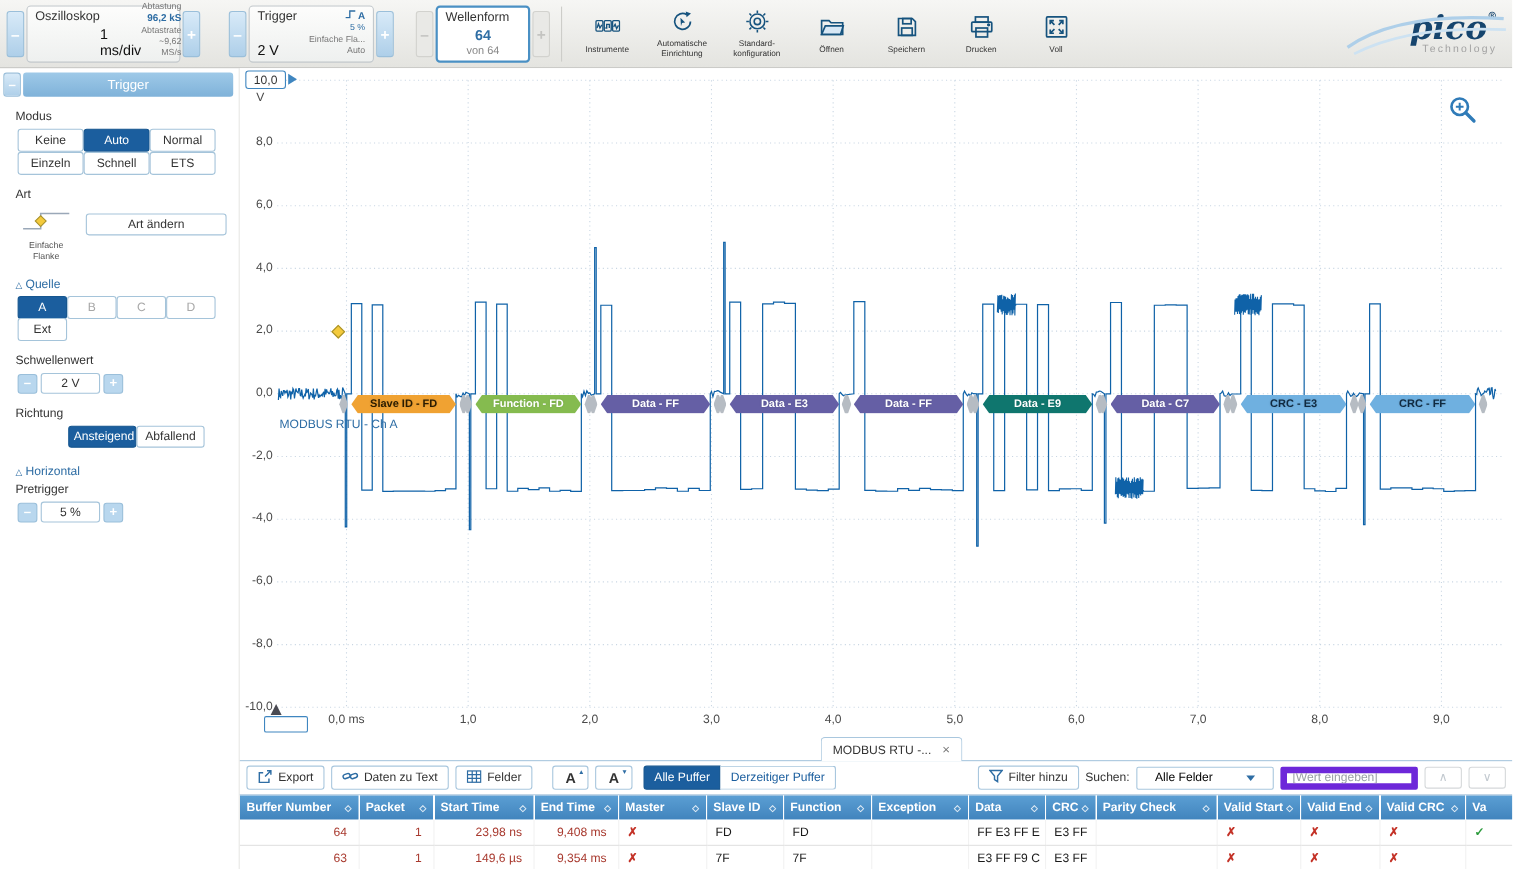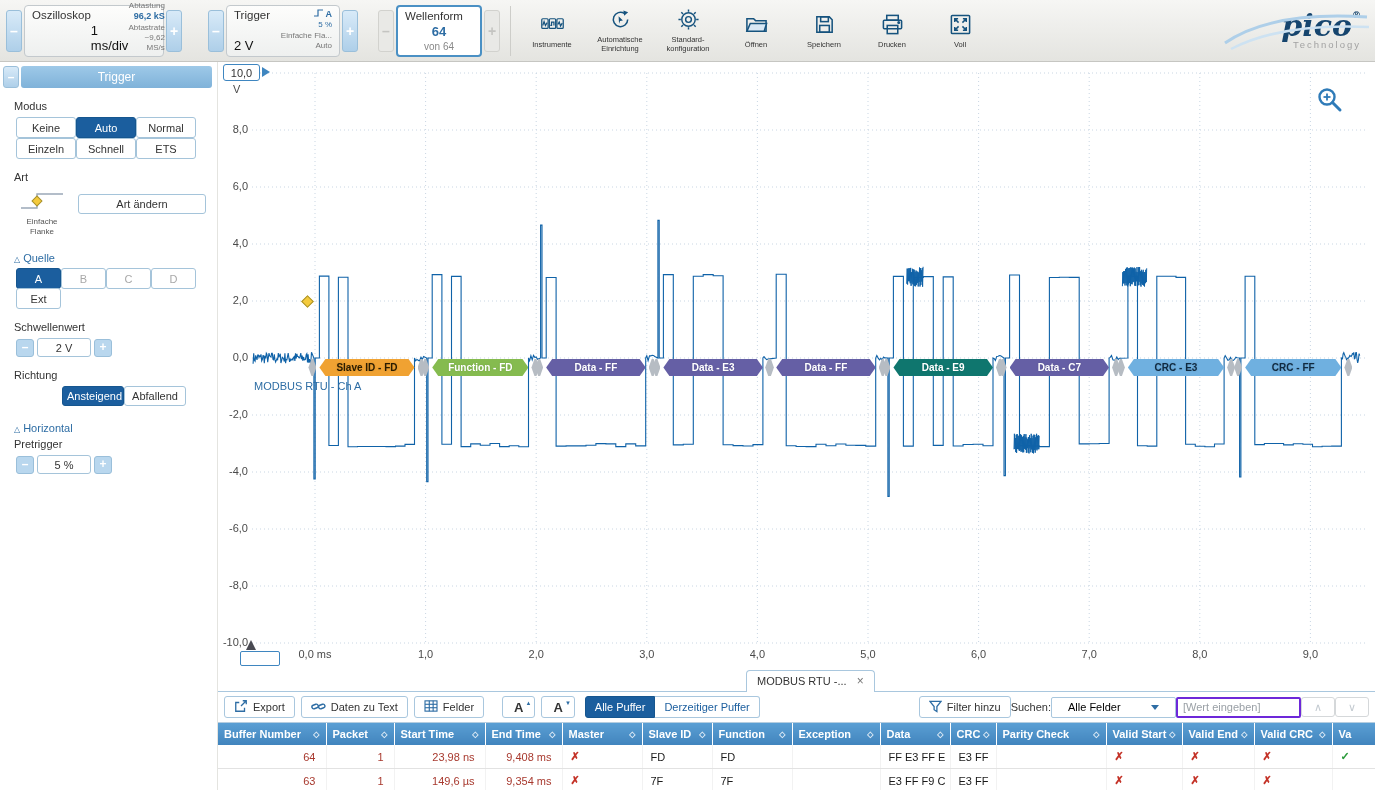--- a/index.html
+++ b/index.html
@@ -105,26 +105,26 @@
   .btoolbar{height:30px;display:flex;align-items:center;gap:6px;padding:3px 6px;flex:none;}
   .bbtn{display:flex;align-items:center;gap:5px;border:1px solid #a9c7de;background:#fff;border-radius:3px;
     height:22px;padding:0 9px;font-size:11px;color:#333;cursor:pointer;white-space:nowrap;}
   .bbtn svg{flex:none;}
   .bbtn.sel{background:#1b5e9e;color:#fff;border-color:#16568f;}
   .bbtn.blue-text{color:#1b5e9e;}
   .fontbtn{position:relative;font-weight:bold;font-size:13px;padding:0 11px;}
   .fontbtn::after{content:"▲";font-size:6px;position:absolute;top:3px;right:3px;color:#2e6da4;}
   .fontbtn.down::after{content:"▼";}
   .seg-pair{display:flex;gap:0;margin-left:4px;}
-  .search-area{margin-left:auto;display:flex;align-items:center;}
+  .search-area{margin-left:auto;display:flex;align-items:center;gap:6px;}
   .search-label{font-size:11px;color:#333;}
   .selectbox{display:flex;align-items:center;justify-content:space-between;width:125px;height:21px;
     border:1px solid #a9c7de;border-radius:2px;background:#fff;font-size:11px;padding:0 16px;cursor:pointer;}
   .selectbox .caret{width:0;height:0;border-top:5px solid #2e6da4;border-left:4px solid transparent;border-right:4px solid transparent;}
-  .search-input{width:125px;height:21px;border:2px solid #6d28d9;border-radius:2px;font-size:11px;padding:0 5px;color:#444;font-family:"Liberation Sans",sans-serif;}
+  .search-input{width:125px;height:21px;border:6px solid #6d28d9;border-radius:2px;font-size:11px;padding:0 5px;color:#444;font-family:"Liberation Sans",sans-serif;}
   .search-input::placeholder{color:#9aa0a6;}
   .navbtn{width:34px;height:20px;border:1px solid #d5d8da;border-radius:3px;background:#fff;color:#c3cad0;
     font-size:11px;line-height:17px;text-align:center;padding:0;cursor:pointer;}
   .table-wrap{overflow:hidden;flex:1;border-top:1px solid #b5cde0;}
   table{border-collapse:collapse;table-layout:fixed;width:1174px;font-size:11px;}
   th{background:linear-gradient(#5b9fd4,#4184bd);color:#fff;font-weight:bold;text-align:left;
     padding:5px 6px;border-right:1px solid rgba(255,255,255,.4);white-space:nowrap;overflow:hidden;cursor:pointer;}
   th .sort{float:right;font-size:8px;opacity:.85;margin-top:2px;}
   td{padding:5px 8px;border-bottom:1px solid #e2e2e2;border-right:1px solid #f2f2f2;white-space:nowrap;overflow:hidden;}
   td.num{text-align:right;color:#a8392e;padding-right:10px;}

